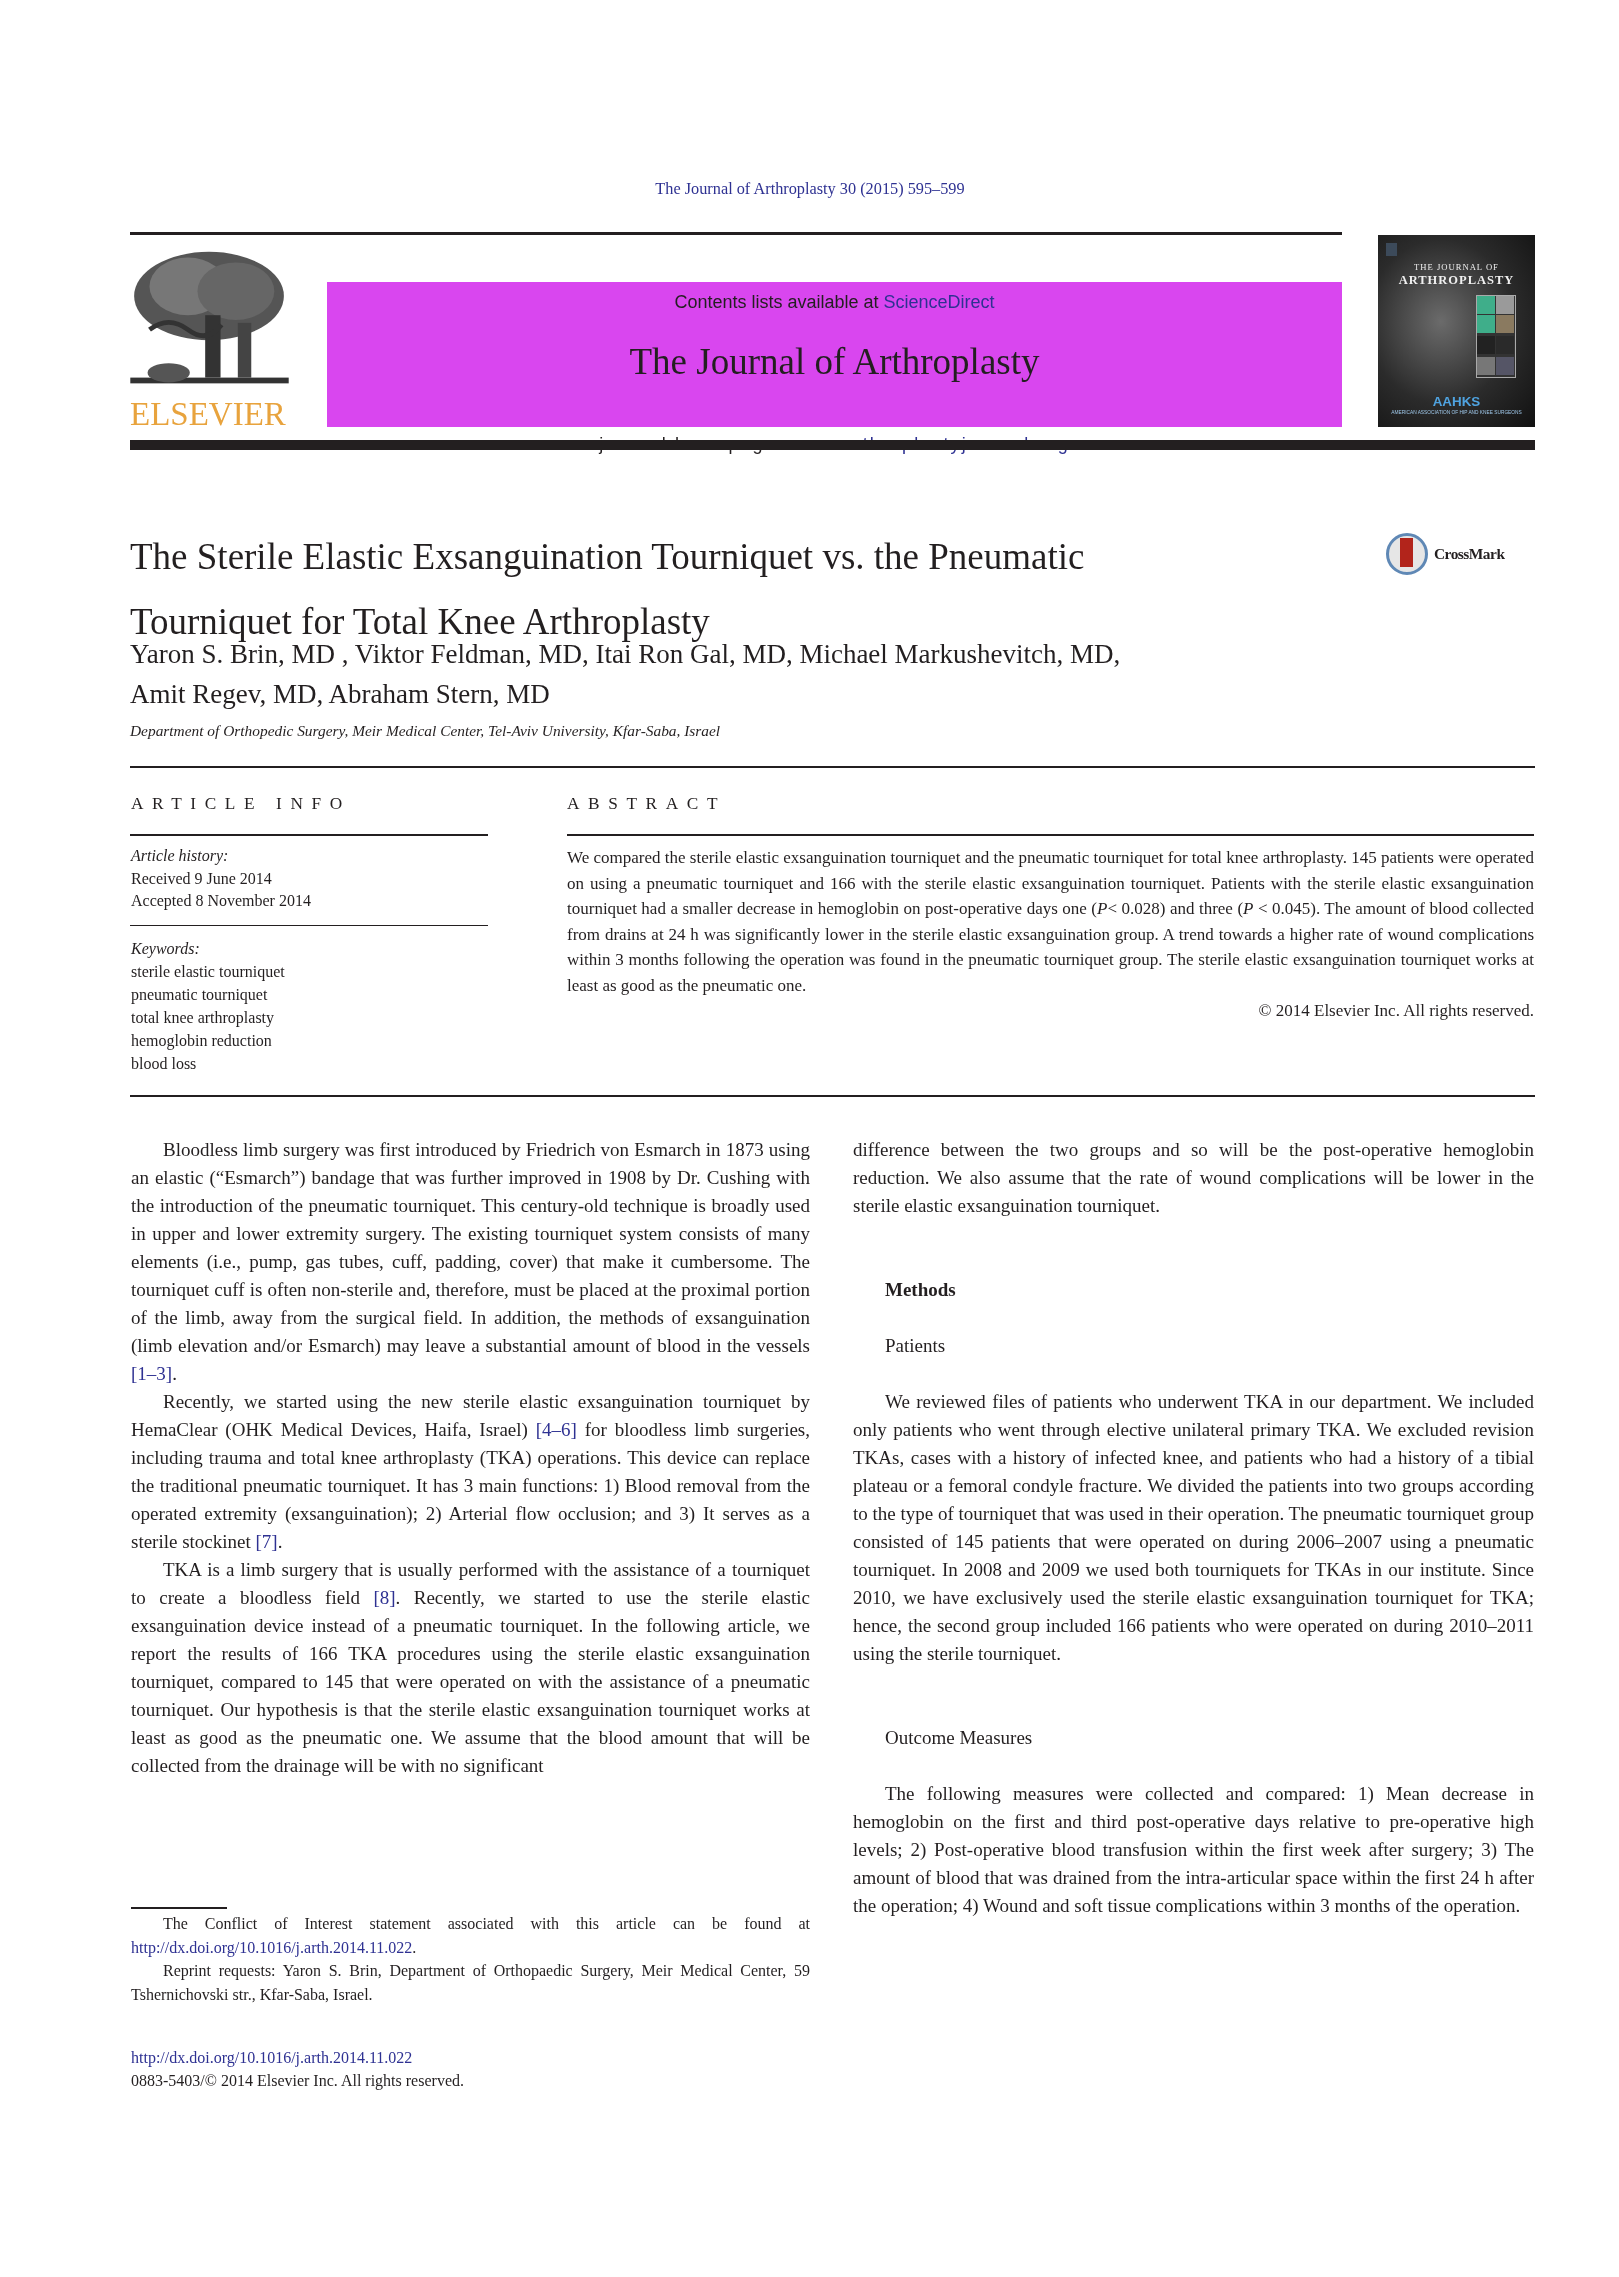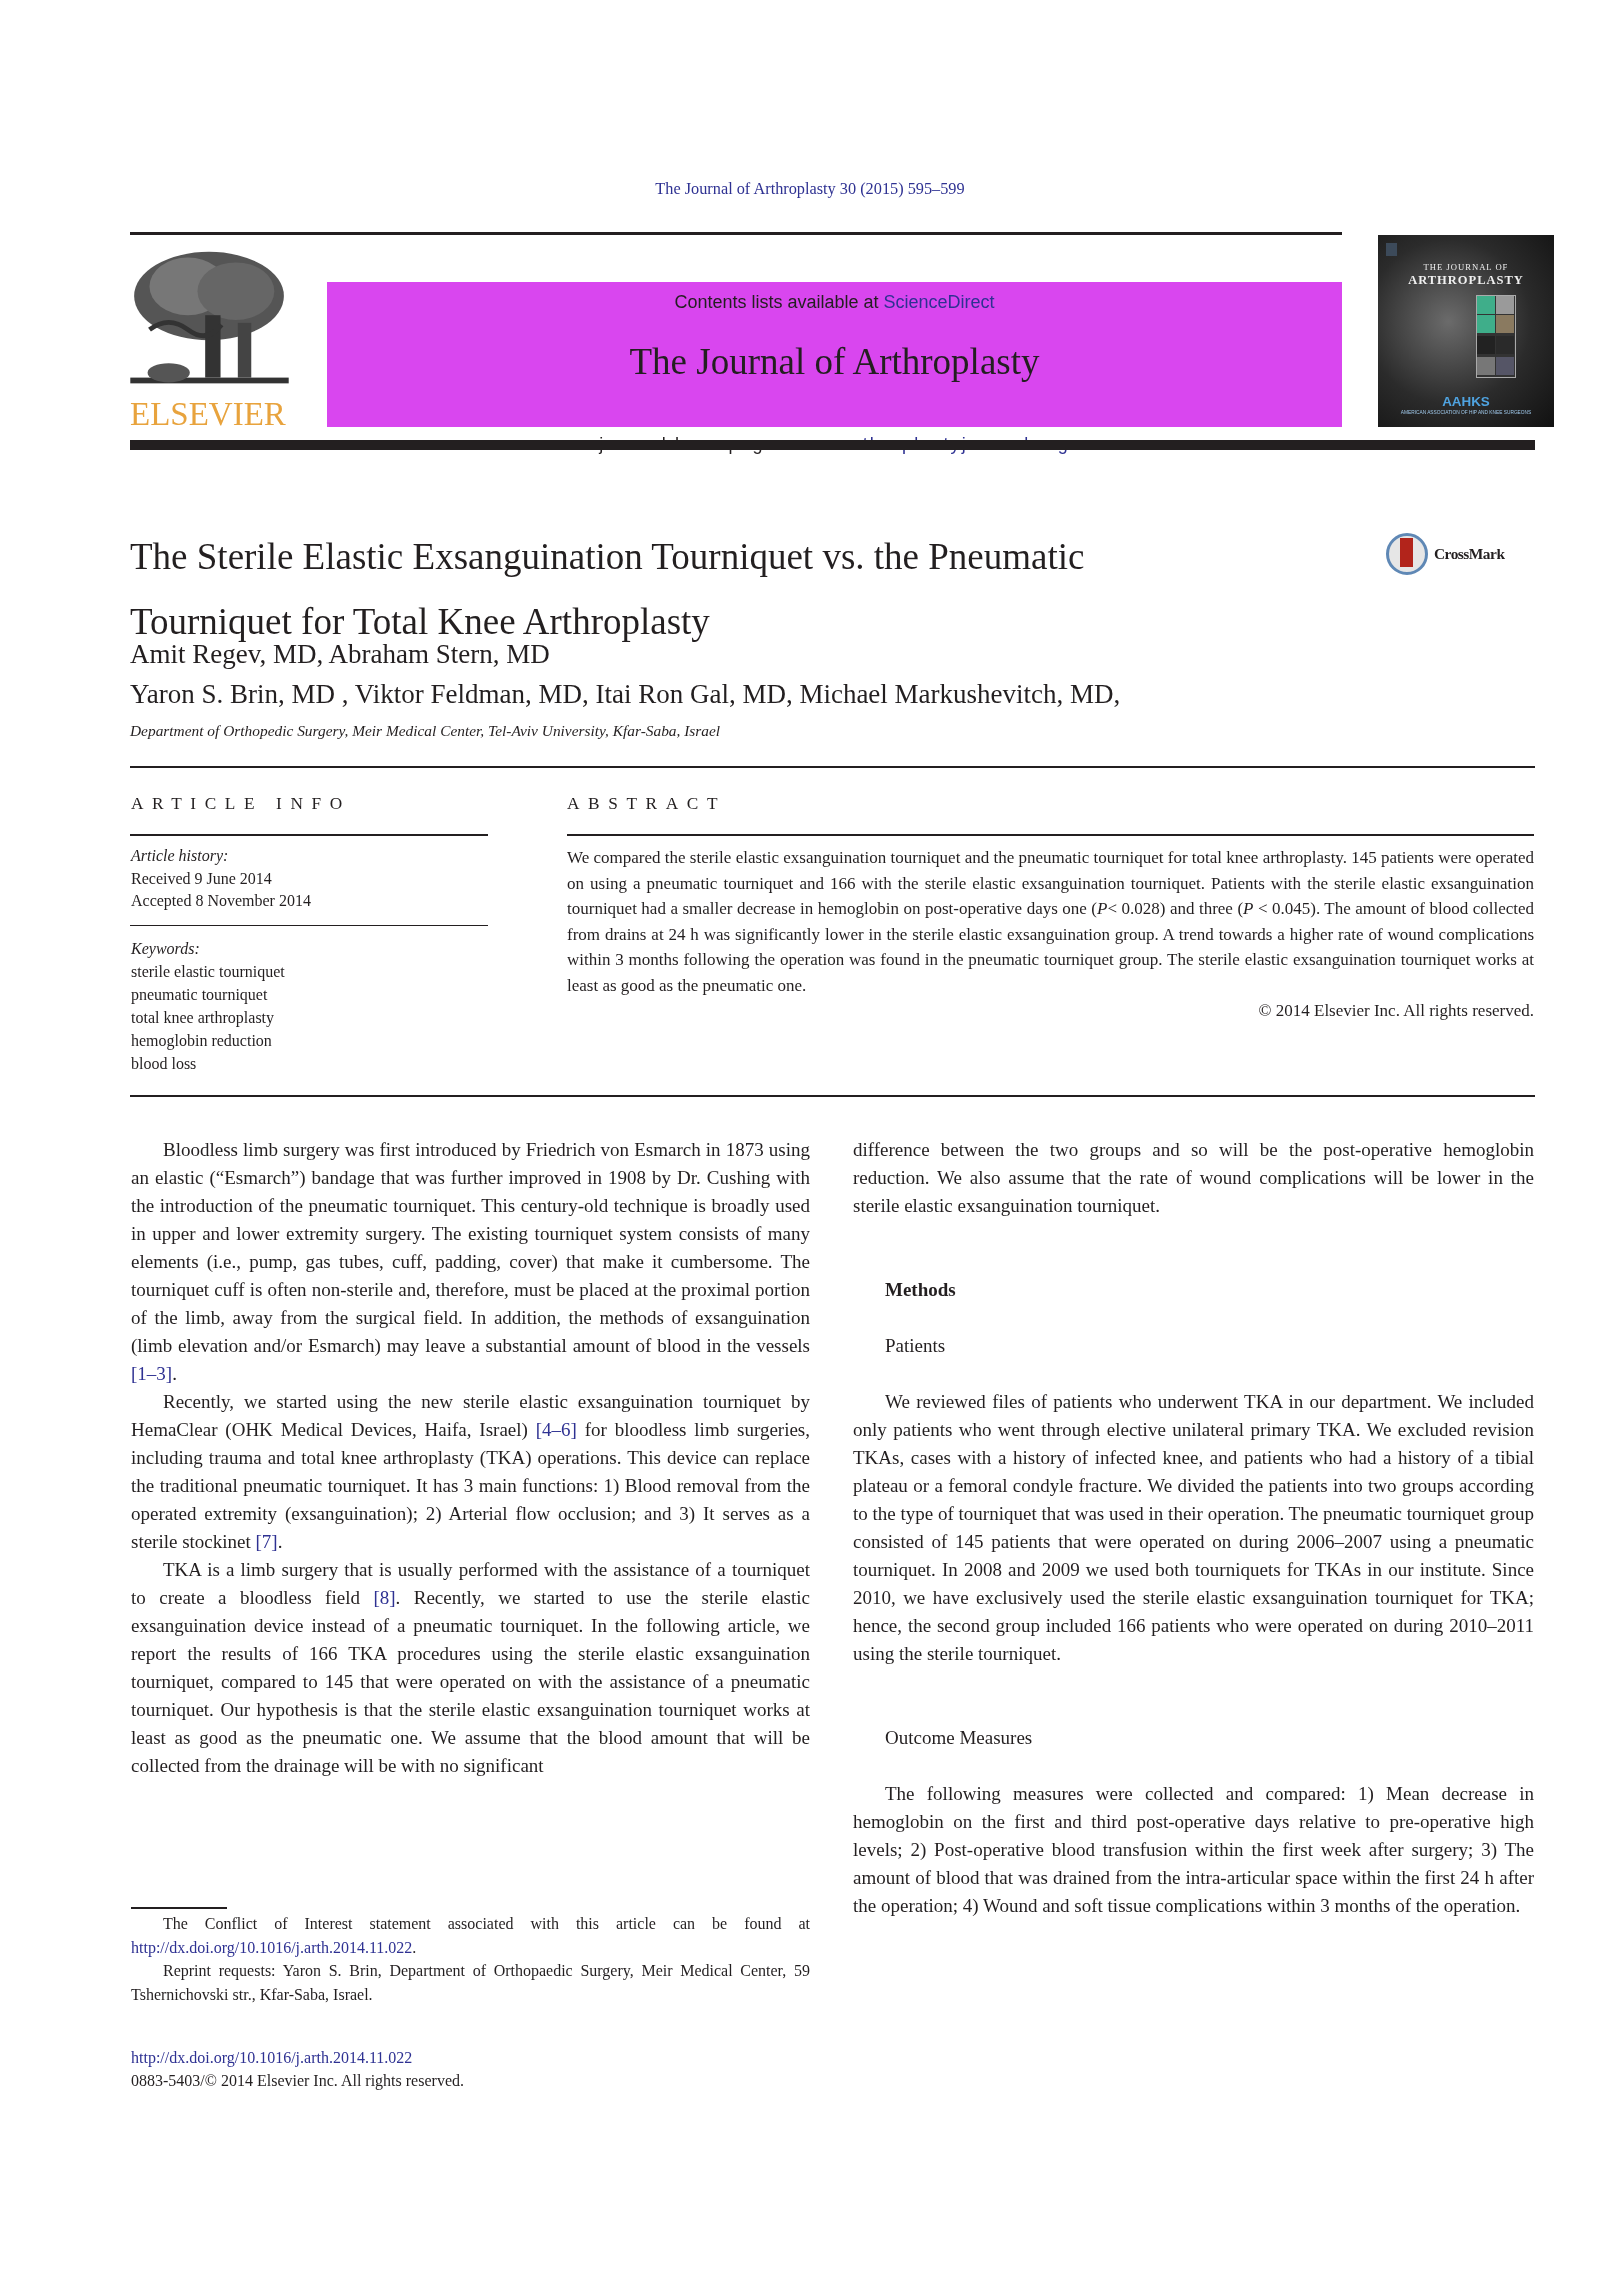--- a/index.html
+++ b/index.html
@@ -9,21 +9,21 @@
   .link { color:#2e3192; }
   .citation { top:179px; left:0; width:1620px; text-align:center; font-size:16.3px; color:#2e3192; }
   .rule-top { top:232px; left:130px; width:1212px; height:2.9px; background:#231f20; }
   .logo { top:248px; left:130px; width:163px; height:183px; }
   .logo .tree { width:159px; height:144px; }
   .logo .wordmark { font-size:33px; color:#e8a33d; letter-spacing:0px; line-height:33px; margin-top:1.9px; }
   .greybox { top:250px; left:327px; width:1015px; height:145px; background:#d946ef;margin-top:32px; }
   .greybox .contents { position:absolute; top:9.6px; width:100%; text-align:center; font-family:"Liberation Sans", sans-serif; font-size:18px; color:#231f20; }
   .greybox .jtitle { position:absolute; top:58px; width:100%; text-align:center; font-size:37px; color:#231f20; }
   .greybox .homepage { position:absolute; top:152px; width:100%; text-align:center; font-family:"Liberation Sans", sans-serif; font-size:18px; letter-spacing:2.1px; color:#231f20; }
-  .cover { top:235px; left:1378px; width:176px; height:192px; background:radial-gradient(ellipse at 40% 45%, #6b6b6b 0%, #2b2b2b 55%, #111 100%); }
+  .cover { top:235px; left:1378px; width:157px; height:192px; background:radial-gradient(ellipse at 40% 45%, #6b6b6b 0%, #2b2b2b 55%, #111 100%); }
   .cover .ctop { position:absolute; top:27px; width:100%; text-align:center; color:#f0f0f0; font-size:8.6px; letter-spacing:1px; }
   .cover .cmain { position:absolute; top:38px; width:100%; text-align:center; color:#f0f0f0; font-size:12.5px; letter-spacing:1px; font-weight:bold; }
   .cover .els { position:absolute; top:7.7px; left:7.7px; width:11.5px; height:13.4px; background:#3c4a5a; }
   .cover .imgs { position:absolute; top:60px; left:98px; width:38px; height:81px; border:1px solid #aaa; background:#333; }
   .cover .imgs .cell { position:absolute; width:18px; height:18px; }
   .cover .aahks { position:absolute; top:159px; width:100%; text-align:center; color:#4fa3e0; font-family:"Liberation Sans", sans-serif; font-weight:bold; font-size:13.4px; }
   .cover .aahks-sub { position:absolute; top:175px; width:100%; text-align:center; color:#9fc8ea; font-family:"Liberation Sans", sans-serif; font-size:4.8px; }
   .rule-thick { top:440px; left:130px; width:1405px; height:9.6px; background:#231f20; }
   .title { top:524px; left:130px; width:1105px; font-size:37px; line-height:65px; color:#231f20; }
   .crossmark { top:533px; left:1386px; width:163px; height:48px; }
@@ -106,22 +106,22 @@
 <div class="abs title">The Sterile Elastic Exsanguination Tourniquet vs. the Pneumatic Tourniquet for Total Knee Arthroplasty</div>
 
 <div class="abs crossmark">
   <div class="circ">
     <div class="ribbon"></div>
   </div>
   <div class="label">CrossMark</div>
 </div>
 
 <div class="abs authors">
+  <div>Yaron S. Brin, MD , Viktor Feldman, MD, Itai Ron Gal, MD, Michael Markushevitch, MD,</div>
   <div>Amit Regev, MD, Abraham Stern, MD</div>
-  <div>Yaron S. Brin, MD , Viktor Feldman, MD, Itai Ron Gal, MD, Michael Markushevitch, MD,</div>
 </div>
 <div class="abs affil">Department of Orthopedic Surgery, Meir Medical Center, Tel-Aviv University, Kfar-Saba, Israel</div>
 
 <div class="abs rule-mid"></div>
 
 <div class="abs ai-head">ARTICLE INFO</div>
 <div class="abs ai-rule1"></div>
 <div class="abs ai-hist">
   <div class="ital">Article history:</div>
   <div>Received 9 June 2014</div>

